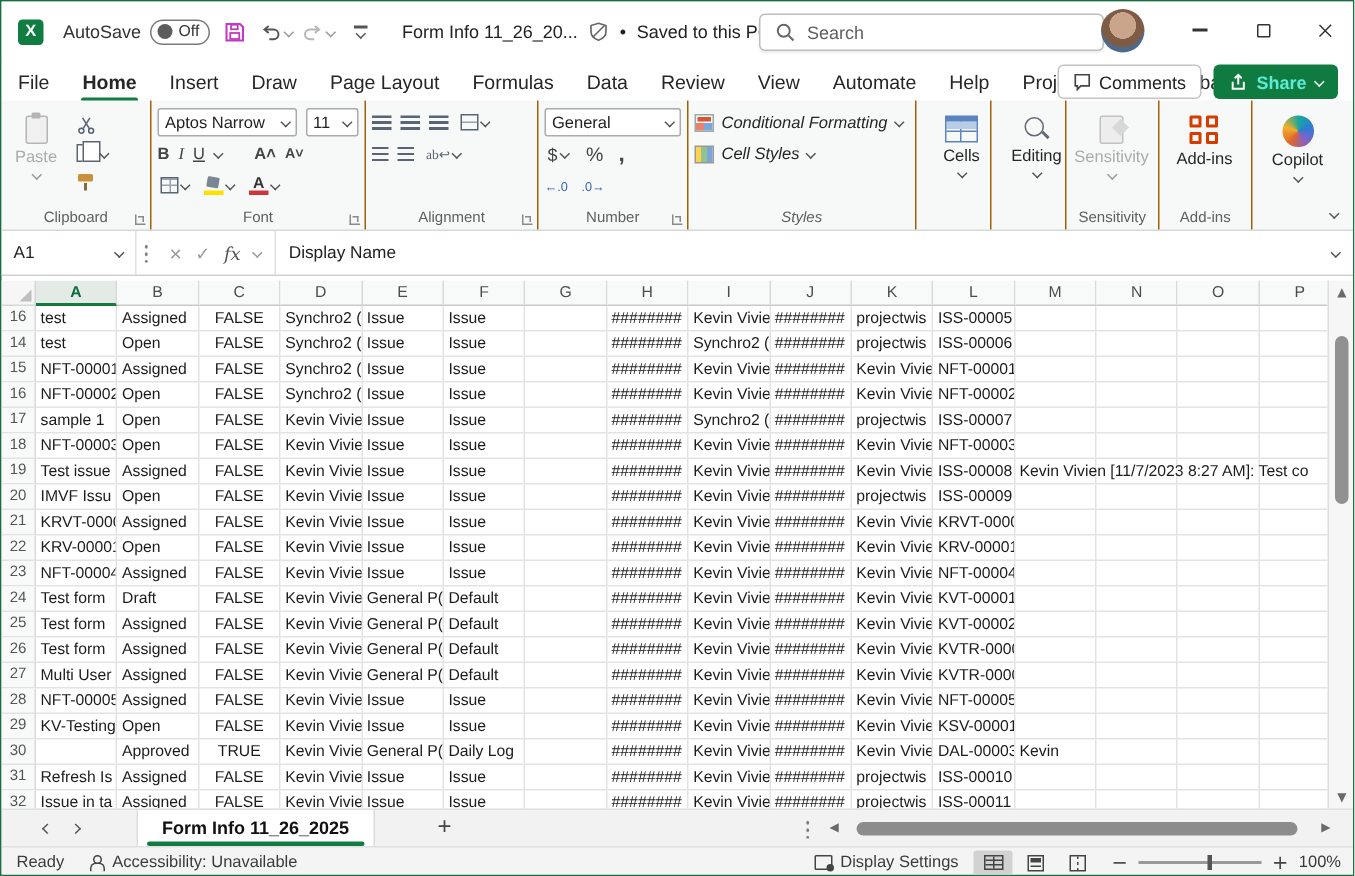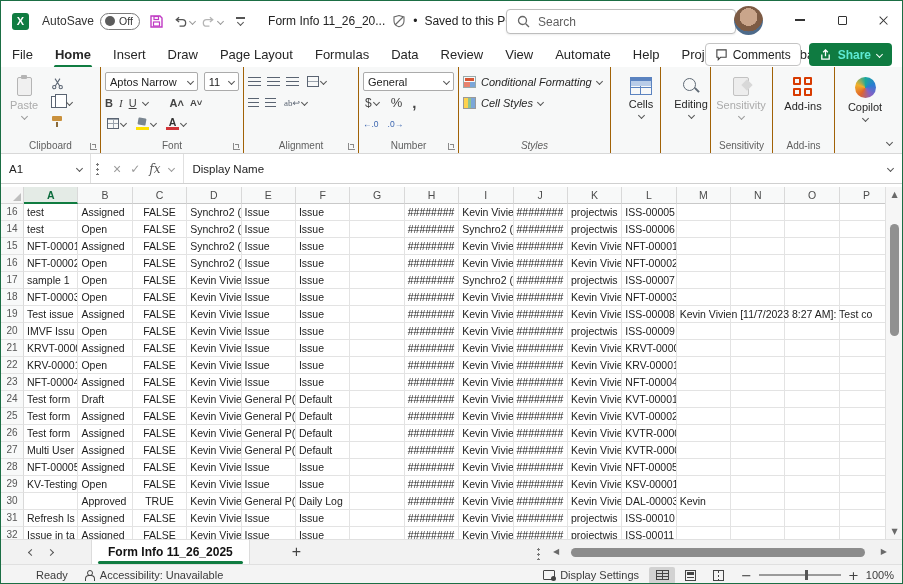--- a/index.html
+++ b/index.html
@@ -112,21 +112,21 @@
   .tnav { display:flex; gap:14px; margin-left:28px; color:#666; }
   .sheet-tab { margin-left:38px; height:25px; background:#fff; border-right:1px solid #dcdcdc; border-left:1px solid #dcdcdc; display:flex; align-items:center; padding:0 16px; font-size:12px; font-weight:bold; color:#111; position:relative; }
   .sheet-tab::after { content:""; position:absolute; left:6px; right:6px; bottom:1px; height:2.5px; background:#107c41; border-radius:2px; }
   .addsheet { margin-left:42px; font-size:16px; color:#444; }
   .hscroll { position:absolute; left:552px; top:7px; width:334px; height:11px; }
   .hscroll .harr { position:absolute; top:0; font-size:8px; color:#6a6a6a; font-family:"DejaVu Sans", sans-serif; }
   .hthumb { position:absolute; left:18px; top:1px; width:294px; height:9px; background:#8c8c8c; border-radius:5px; }
   .tab-dots { position:absolute; left:536px; top:6px; }
 
   
-  .statusbar { position:absolute; top:563px; left:0; right:0; height:21px; background:#f4f4f4; border-top:1px solid #e0e0e0; display:flex; align-items:center; font-size:11px; color:#3b3b3b;padding-left:25px; }
+  .statusbar { position:absolute; top:563px; left:0; right:0; height:21px; background:#f4f4f4; border-top:1px solid #e0e0e0; display:flex; align-items:center; font-size:11px; color:#3b3b3b; }
   .sb-left { display:flex; align-items:center; gap:16px; margin-left:10px; }
   .acc { display:flex; align-items:center; gap:5px; }
   .person-ico { width:11px; height:11px; position:relative; }
   .person-ico::before { content:""; position:absolute; left:3.5px; top:0; width:4px; height:4px; border:1.2px solid #444; border-radius:50%; }
   .person-ico::after { content:""; position:absolute; left:1.5px; top:5px; width:8px; height:5px; border:1.2px solid #444; border-bottom:none; border-radius:4px 4px 0 0; }
   .sb-right { position:absolute; right:8px; display:flex; align-items:center; gap:10px;text-align:right; }
   .ds { display:flex; align-items:center; gap:5px; }
   .ds-ico { width:12px; height:10px; border:1.2px solid #444; border-radius:1px; position:relative; }
   .ds-ico::after { content:""; position:absolute; right:-2px; bottom:-2px; width:5px; height:5px; border-radius:50%; background:#444; }
   .viewbtns { display:flex; gap:2px; }

